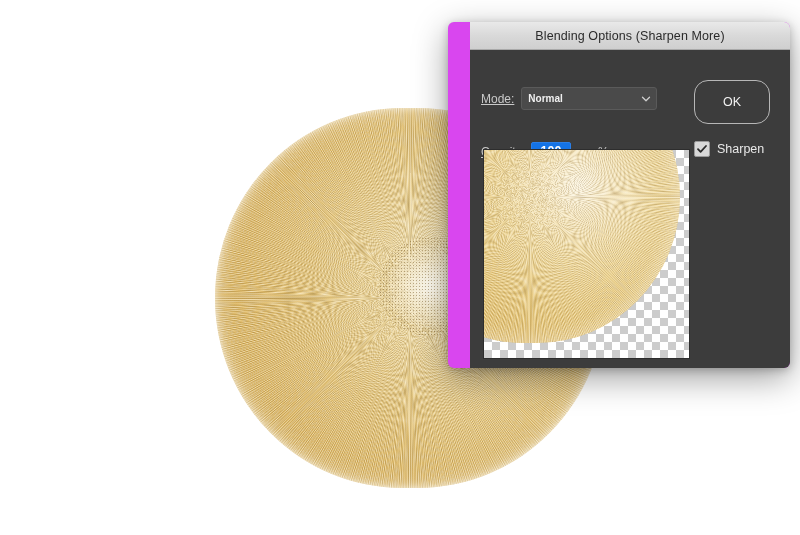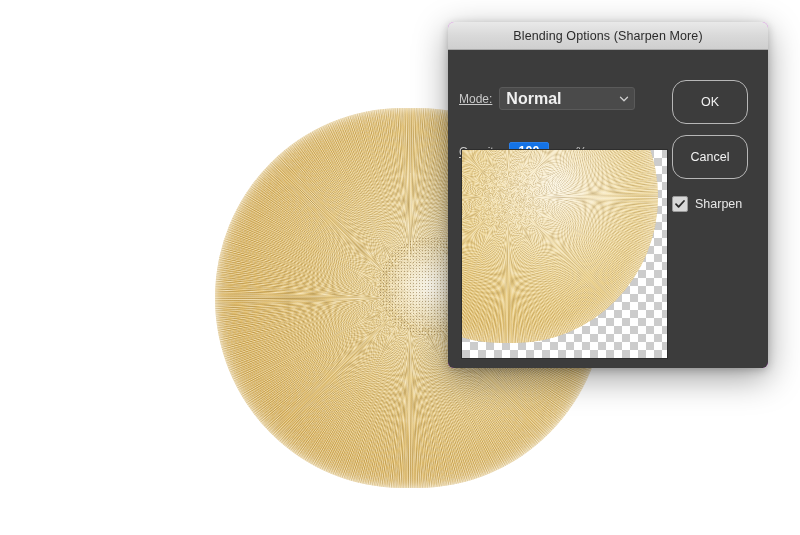--- a/index.html
+++ b/index.html
@@ -130,20 +130,21 @@
   #dialog {
     position: absolute;
     left: 448px;
     top: 22px;
     width: 320px;
     height: 346px;
     border-radius: 6px;
     box-shadow: 0 10px 34px rgba(0,0,0,0.38), 0 2px 8px rgba(0,0,0,0.22);
     overflow: hidden;
     background: #d946ef;
+    padding-left: 22px;
   }
 
   #title-bar {
     height: 27px;
     background: linear-gradient(to bottom, #e9e9e9 0%, #d9d9d9 50%, #cfcfcf 100%);
     border-bottom: 1px solid #a9a9a9;
     display: flex;
     align-items: center;
     justify-content: center;
     position: relative;
@@ -184,21 +185,21 @@
     border: 1px solid #5a5a5a;
     border-radius: 3px;
     display: flex;
     align-items: center;
     padding: 0 6px;
     box-sizing: border-box;
     position: relative;
   }
   #mode-value {
     color: #f0f0f0;
-    font-size: 16px;
+    font-size: 10px;
     font-weight: bold;
   }
   .chev {
     position: absolute;
     right: 7px;
     top: 50%;
     width: 8px; height: 8px;
     margin-top: -5px;
   }
   .chev svg { display: block; }
@@ -397,21 +398,20 @@
       </div>
 
       <div id="zoom-bar">
         
         
         
       </div>
 
       <div id="btn-col">
         <div class="pill-btn">OK</div>
-        <div class="pill-btn">Cancel</div>
         <div id="preview-check-row">
           <span id="preview-checkbox">
             <svg viewBox="0 0 12 12" width="12" height="12">
               <path d="M2 6.2 L4.6 8.8 L10 3" fill="none" stroke="#2a2a2a" stroke-width="1.8" stroke-linecap="round" stroke-linejoin="round"></path>
             </svg>
           </span>
           <span id="preview-check-label">Sharpen</span>
         </div>
       </div>
 

